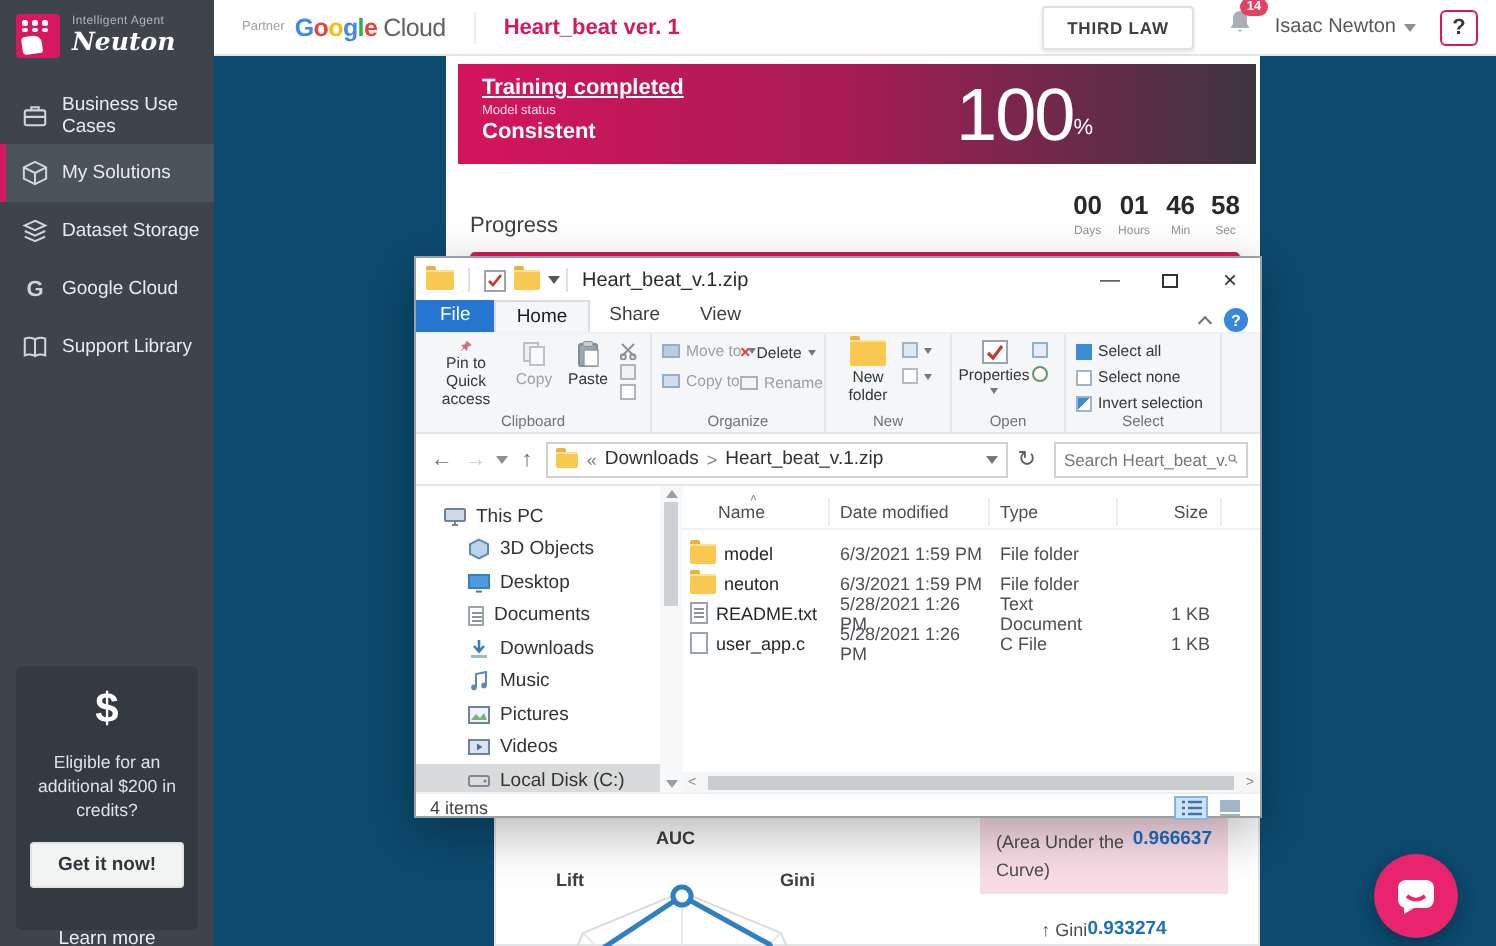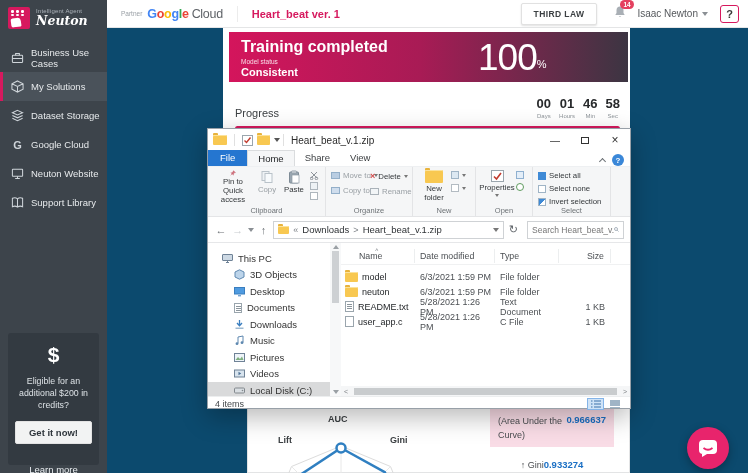--- a/index.html
+++ b/index.html
@@ -41,21 +41,21 @@
   .bellwrap { position:relative; margin:0 10px 0 16px; cursor:pointer; }
   .badge { position:absolute; top:-5px; left:7px; background:#e4405f; color:#fff; font-size:6.5px; font-weight:bold; border-radius:6px; padding:1px 3px; }
   .uname { font-size:10px; color:#55585c; margin-right:4px; cursor:pointer; }
   .chev-d { width:0; height:0; border-left:3.5px solid transparent; border-right:3.5px solid transparent; border-top:4px solid #8a8f94; display:inline-block; }
   .helpbtn { width:19px; height:18px; border:1.5px solid #d6195e; border-radius:3px; font-size:11px; font-weight:bold; color:#3a3a3a; display:flex; align-items:center; justify-content:center; margin-left:12px; cursor:pointer; }
 
   
   .card-main { position:absolute; left:223px; top:28px; width:407px; height:190px; background:#fff; z-index:1; }
   .banner { margin:4px 2px 0 6px; height:50px; background:linear-gradient(90deg,#d4155c 0%,#a81b55 48%,#3c3542 100%); color:#fff; display:flex; }
   .bleft { padding:6px 0 0 12px; width:42%; }
-  .btitle { font-size:16px; font-weight:bold; }
+  .btitle { font-size:11px; font-weight:bold;text-decoration:underline; }
   .bstat { font-size:6.5px; opacity:.85; margin-top:2px; }
   .bval { font-size:11px; font-weight:bold; margin-top:1px; }
   .bpct { flex:1; display:flex; align-items:center; justify-content:center; }
   .bpct .big { font-size:37px; font-weight:400; letter-spacing:-1px; line-height:1; }
   .bpct .unit { font-size:11px; margin-top:14px; }
   .progress-sec { padding:12px 10px 0 12px; }
   .prow { display:flex; align-items:flex-end; }
   .plabel { font-size:11px; color:#3c4043; flex:1; }
   .timer { display:flex; gap:8px; }
   .tcol { text-align:center; }
@@ -185,27 +185,20 @@
       </div>
       <div class="snav">
         <svg width="13" height="13" viewBox="0 0 14 14" fill="none" stroke="#cfd5da" stroke-width="1.1">
             <path d="M7 1.5 L12.5 4 L7 6.5 L1.5 4 Z M1.5 7 L7 9.5 L12.5 7 M1.5 10 L7 12.5 L12.5 10"></path>
           </svg>
         <span>Dataset Storage</span>
       </div>
       <div class="snav">
         <span class="gletter">G</span>
         <span>Google Cloud</span>
-      </div>
-      <div class="snav">
-        <svg width="13" height="13" viewBox="0 0 14 14" fill="none" stroke="#cfd5da" stroke-width="1.1">
-            <rect x="1.5" y="2.5" width="11" height="7.5" rx="0.5"></rect>
-            <path d="M7 10 V12 M4.5 12.5 H9.5"></path>
-          </svg>
-        <span>Neuton Website</span>
       </div>
       <div class="snav">
         <svg width="13" height="13" viewBox="0 0 14 14" fill="none" stroke="#cfd5da" stroke-width="1.1">
             <path d="M7 3 C5.5 1.8 3 1.8 1.5 2.5 V11.5 C3 10.8 5.5 10.8 7 12 C8.5 10.8 11 10.8 12.5 11.5 V2.5 C11 1.8 8.5 1.8 7 3 Z M7 3 V12"></path>
           </svg>
         <span>Support Library</span>
       </div>
     </div>
     <div class="promo">
       <div class="dollar">$</div>

